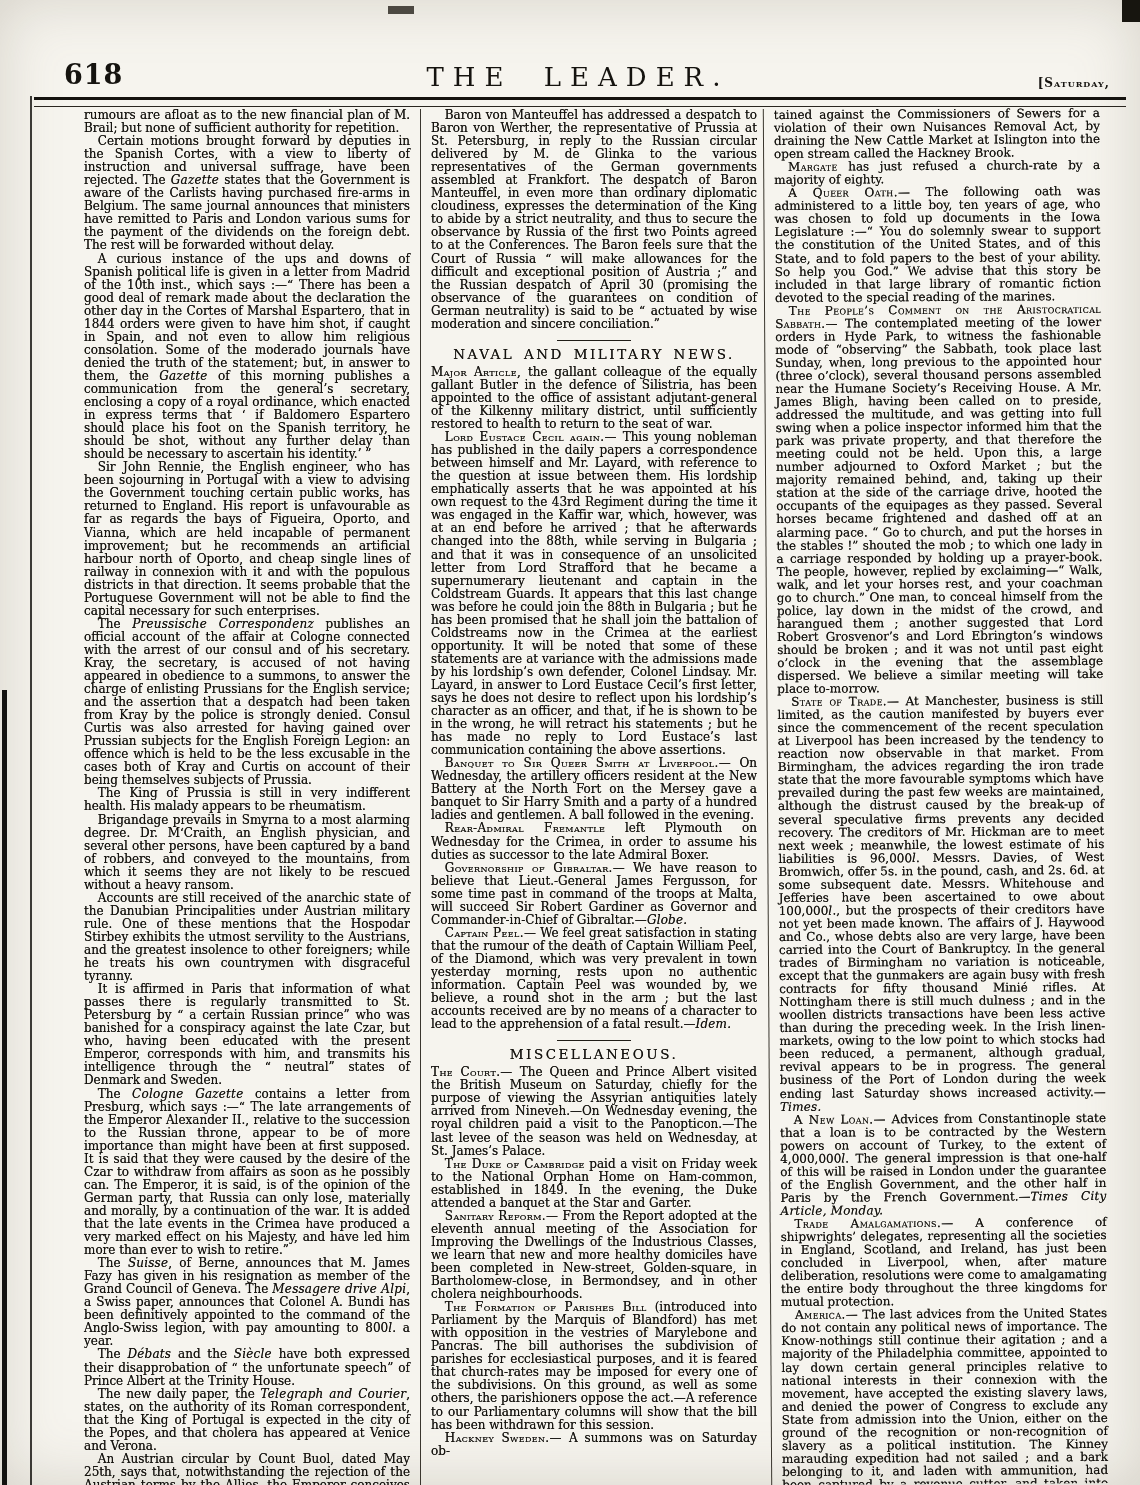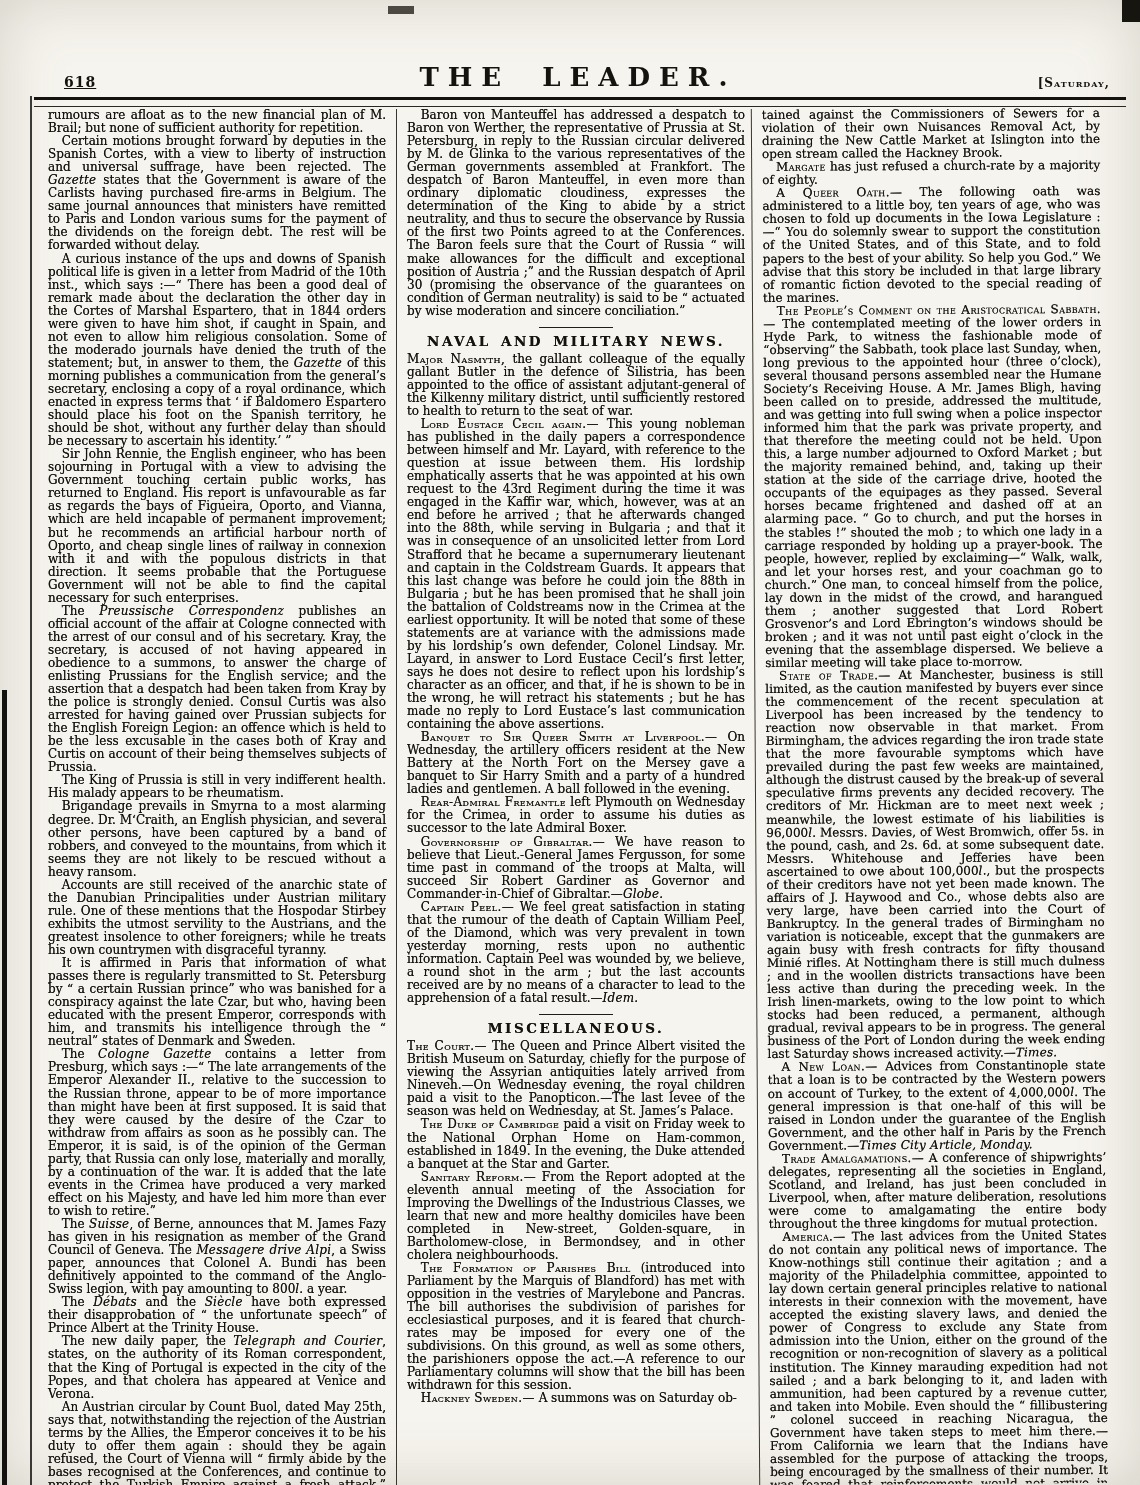--- a/index.html
+++ b/index.html
@@ -15,52 +15,52 @@
   }
   
   .scan-left-rule{position:absolute;left:30px;top:96px;bottom:0;width:2px;background:#1c1a16;opacity:.85;}
   .scan-left-bar{position:absolute;left:2px;top:690px;bottom:0;width:5px;background:#131210;}
   .scan-corner{position:absolute;right:0;top:0;width:18px;height:22px;background:#17150f;}
   .scan-speck{position:absolute;left:388px;top:6px;width:26px;height:8px;background:#24201a;opacity:.8;}
 
   .header{
     position:absolute;top:40px;left:46px;right:30px;height:52px;
   }
-  .pageno{position:absolute;left:18px;bottom:2px;font-size:14px;font-weight:700;letter-spacing:1px;text-decoration:underline;}
+  .pageno{position:absolute;left:18px;bottom:2px;font-size:27px;font-weight:700;letter-spacing:1px;}
   .masthead{position:absolute;left:0;right:0;text-align:center;bottom:0;
-    font-size:26px;font-weight:700;letter-spacing:9px;word-spacing:14px;}
+    font-size:26px;font-weight:400;letter-spacing:9px;word-spacing:14px;}
   .dateline{position:absolute;right:0;bottom:2px;font-size:12px;font-variant:small-caps;letter-spacing:1px;font-weight:700;}
 
   .rule-double{
     position:absolute;left:34px;right:14px;top:97px;height:6px;
     border-top:3px solid #15130f;border-bottom:1px solid #2a2620;
   }
 
   .body{
     position:absolute;top:109px;left:46px;right:32px;bottom:0;
     display:flex;align-items:stretch;
   }
   .col{
     flex:1 1 0;
     padding:0 10px;
     overflow:hidden;
     font-size:12px;line-height:13.05px;
     text-align:justify;
     text-shadow:0 0 .35px rgba(10,8,5,.75);
   }
-  .col:first-child{padding-left:2px;}
+  .col:first-child{padding-left:2px;margin-left:36px;}
   .col + .col{border-left:1px solid #3a362e;}
   .col:last-child{padding-right:4px;}
   .col.skewed{transform:rotate(-0.35deg);transform-origin:0 50%;}
 
   .col p{margin:0;text-indent:1.15em;}
   .col p.noind{text-indent:0;}
   .lead{font-variant:small-caps;letter-spacing:.4px;}
   .sec{
-    font-weight:700;text-align:center;text-indent:0;
+    font-weight:400;text-align:center;text-indent:0;
     font-size:13.5px;letter-spacing:2.5px;word-spacing:3px;
     margin:7px 0 5px;
   }
   .sep{width:74px;border-top:1px solid #201d17;margin:9px auto 7px;height:0;}
   i{letter-spacing:.2px;}
 </style>
 </head>
 <body>
 
 <div class="page">
@@ -91,21 +91,21 @@
         <p>The <i>Cologne Gazette</i> contains a letter from Presburg, which says :—“ The late arrangements of the Emperor Alexander II., relative to the succession to the Russian throne, appear to be of more importance than might have been at first supposed. It is said that they were caused by the desire of the Czar to withdraw from affairs as soon as he possibly can. The Emperor, it is said, is of the opinion of the German party, that Russia can only lose, materially and morally, by a continuation of the war. It is added that the late events in the Crimea have produced a very marked effect on his Majesty, and have led him more than ever to wish to retire.”</p>
         <p>The <i>Suisse</i>, of Berne, announces that M. James Fazy has given in his resignation as member of the Grand Council of Geneva. The <i>Messagere drive Alpi</i>, a Swiss paper, announces that Colonel A. Bundi has been definitively appointed to the command of the Anglo-Swiss legion, with pay amounting to 800<i>l</i>. a year.</p>
         <p>The <i>Débats</i> and the <i>Siècle</i> have both expressed their disapprobation of “ the unfortunate speech” of Prince Albert at the Trinity House.</p>
         <p>The new daily paper, the <i>Telegraph and Courier</i>, states, on the authority of its Roman correspondent, that the King of Portugal is expected in the city of the Popes, and that cholera has appeared at Venice and Verona.</p>
         <p>An Austrian circular by Count Buol, dated May 25th, says that, notwithstanding the rejection of the Austrian terms by the Allies, the Emperor conceives it to be his duty to offer them again : should they be again refused, the Court of Vienna will “ firmly abide by the bases recognised at the Conferences, and continue to protect the Turkish Empire against a fresh attack.” Heroic Austria! The Emperor’s Government will then wait</p>
       </div>
     <div class="col">
         <p>Baron von Manteuffel has addressed a despatch to Baron von Werther, the representative of Prussia at St. Petersburg, in reply to the Russian circular delivered by M. de Glinka to the various representatives of the German governments assembled at Frankfort. The despatch of Baron Manteuffel, in even more than ordinary diplomatic cloudiness, expresses the determination of the King to abide by a strict neutrality, and thus to secure the observance by Russia of the first two Points agreed to at the Conferences. The Baron feels sure that the Court of Russia “ will make allowances for the difficult and exceptional position of Austria ;” and the Russian despatch of April 30 (promising the observance of the guarantees on condition of German neutrality) is said to be “ actuated by wise moderation and sincere conciliation.”</p>
         <div class="sep"></div>
         <h2 class="sec">NAVAL AND MILITARY NEWS.</h2>
-        <p class="noind"><span class="lead">Major Nasmyth,</span> the gallant colleague of the equally gallant Butler in the defence of Silistria, has been appointed to the office of assistant adjutant-general of the Kilkenny military district, until sufficiently restored to health to return to the seat of war.</p>
+        <p class="noind"><span class="lead">Major Article,</span> the gallant colleague of the equally gallant Butler in the defence of Silistria, has been appointed to the office of assistant adjutant-general of the Kilkenny military district, until sufficiently restored to health to return to the seat of war.</p>
         <p><span class="lead">Lord Eustace Cecil again.—</span> This young nobleman has published in the daily papers a correspondence between himself and Mr. Layard, with reference to the question at issue between them. His lordship emphatically asserts that he was appointed at his own request to the 43rd Regiment during the time it was engaged in the Kaffir war, which, however, was at an end before he arrived ; that he afterwards changed into the 88th, while serving in Bulgaria ; and that it was in consequence of an unsolicited letter from Lord Strafford that he became a supernumerary lieutenant and captain in the Coldstream Guards. It appears that this last change was before he could join the 88th in Bulgaria ; but he has been promised that he shall join the battalion of Coldstreams now in the Crimea at the earliest opportunity. It will be noted that some of these statements are at variance with the admissions made by his lordship’s own defender, Colonel Lindsay. Mr. Layard, in answer to Lord Eustace Cecil’s first letter, says he does not desire to reflect upon his lordship’s character as an officer, and that, if he is shown to be in the wrong, he will retract his statements ; but he has made no reply to Lord Eustace’s last communication containing the above assertions.</p>
         <p><span class="lead">Banquet to Sir Queer Smith at Liverpool.—</span> On Wednesday, the artillery officers resident at the New Battery at the North Fort on the Mersey gave a banquet to Sir Harry Smith and a party of a hundred ladies and gentlemen. A ball followed in the evening.</p>
         <p><span class="lead">Rear-Admiral Fremantle</span> left Plymouth on Wednesday for the Crimea, in order to assume his duties as successor to the late Admiral Boxer.</p>
         <p><span class="lead">Governorship of Gibraltar.—</span> We have reason to believe that Lieut.-General James Fergusson, for some time past in command of the troops at Malta, will succeed Sir Robert Gardiner as Governor and Commander-in-Chief of Gibraltar.—<i>Globe.</i></p>
         <p><span class="lead">Captain Peel.—</span> We feel great satisfaction in stating that the rumour of the death of Captain William Peel, of the Diamond, which was very prevalent in town yesterday morning, rests upon no authentic information. Captain Peel was wounded by, we believe, a round shot in the arm ; but the last accounts received are by no means of a character to lead to the apprehension of a fatal result.—<i>Idem.</i></p>
         <div class="sep"></div>
         <h2 class="sec">MISCELLANEOUS.</h2>
         <p class="noind"><span class="lead">The Court.—</span> The Queen and Prince Albert visited the British Museum on Saturday, chiefly for the purpose of viewing the Assyrian antiquities lately arrived from Nineveh.—On Wednesday evening, the royal children paid a visit to the Panopticon.—The last levee of the season was held on Wednesday, at St. James’s Palace.</p>
         <p><span class="lead">The Duke of Cambridge</span> paid a visit on Friday week to the National Orphan Home on Ham-common, established in 1849. In the evening, the Duke attended a banquet at the Star and Garter.</p>
         <p><span class="lead">Sanitary Reform.—</span> From the Report adopted at the eleventh annual meeting of the Association for Improving the Dwellings of the Industrious Classes, we learn that new and more healthy domiciles have been completed in New-street, Golden-square, in Bartholomew-close, in Bermondsey, and in other cholera neighbourhoods.</p>

